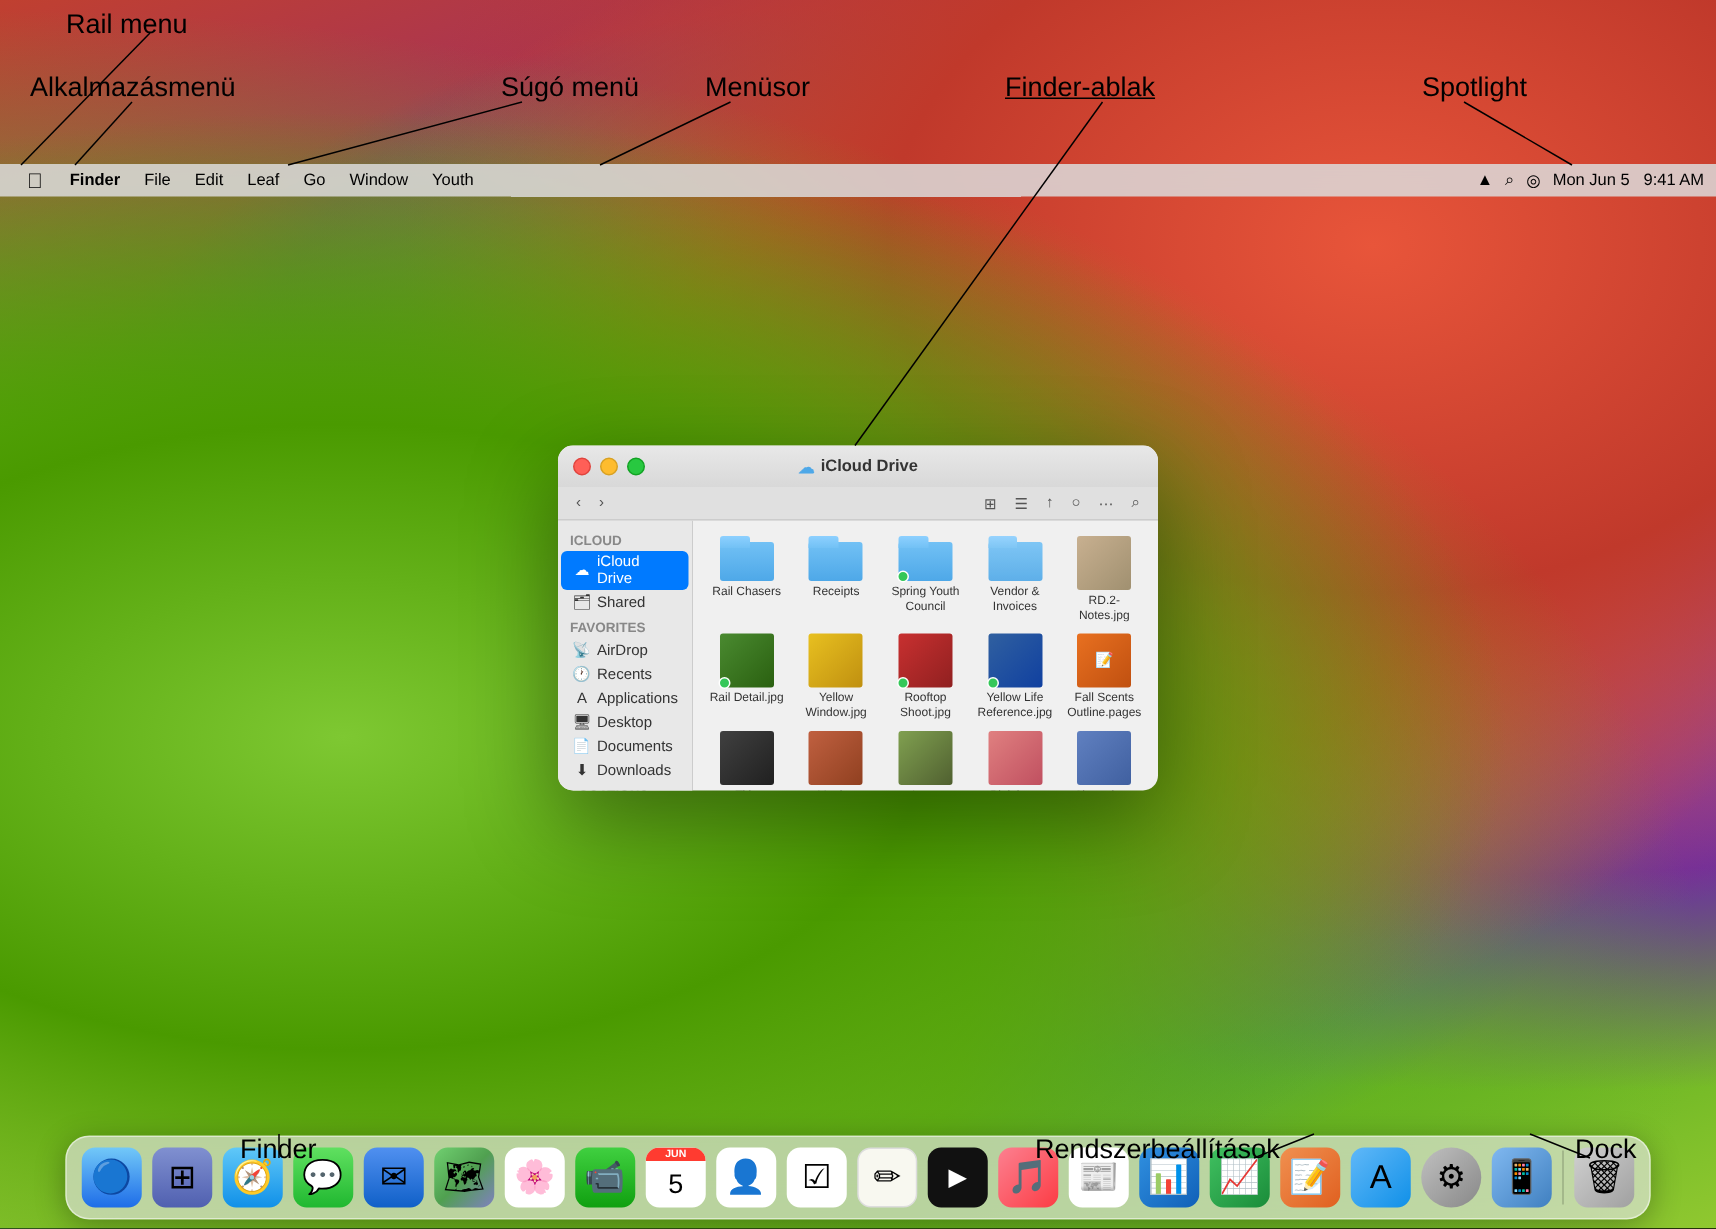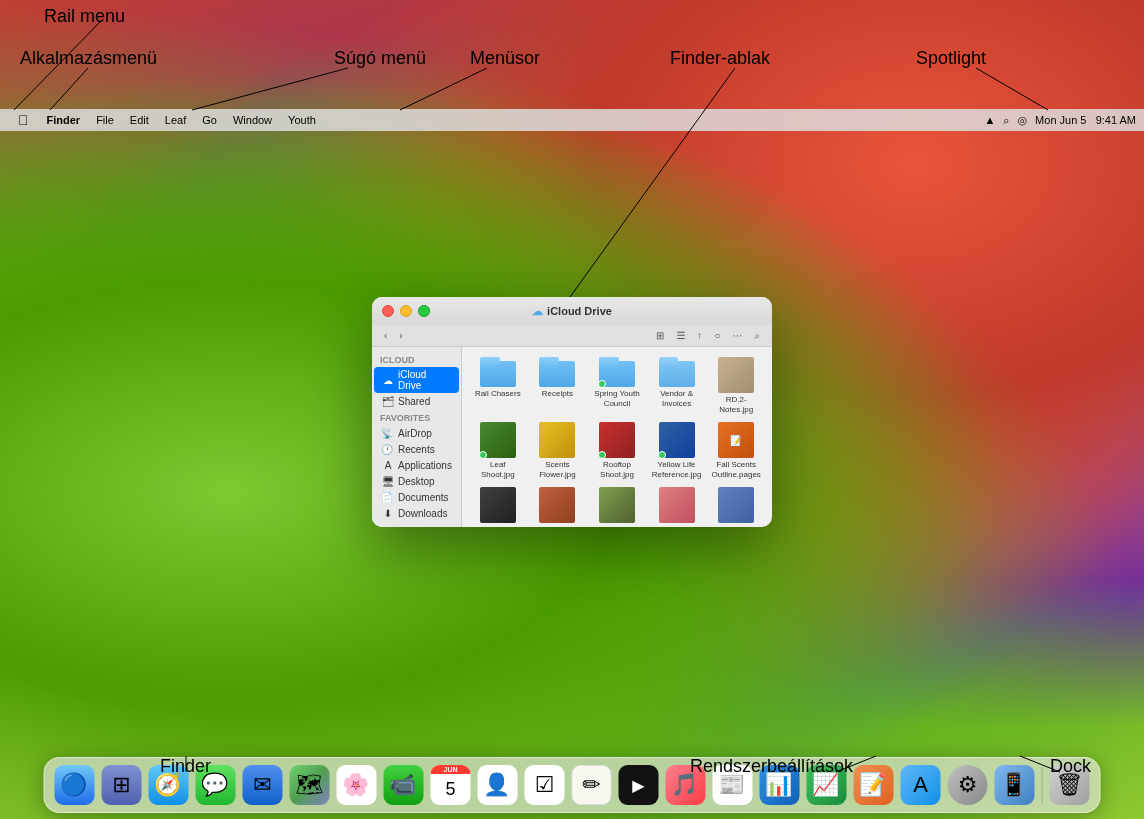--- a/index.html
+++ b/index.html
@@ -382,22 +382,22 @@
 
   <line x1="836" y1="772" x2="876" y2="756" stroke="#000" stroke-width="1"></line>
 
   <line x1="1060" y1="772" x2="1020" y2="756" stroke="#000" stroke-width="1"></line>
 </svg>
 
 <div class="annotation" style="top: 6px; left: 44px;">Rail menu</div>
 <div class="annotation" style="top: 48px; left: 20px;">Alkalmazásmenü</div>
 <div class="annotation" style="top: 48px; left: 290px; margin-left: 44px;">Súgó menü</div>
 <div class="annotation" style="top: 48px; left: 470px;">Menüsor</div>
-<div class="annotation" style="top: 48px; left: 670px;">Finder-ablak</div>
-<div class="annotation" style="top: 48px; left: 916px;">Spotlight</div>
+<div class="annotation" style="top: 48px; left: 670px; text-decoration: underline;">Finder-ablak</div>
+<div class="annotation" style="top: 48px; left: 948px;">Spotlight</div>
 
 <div id="menubar">
   <div class="menu-item apple"></div>
   <div class="menu-item" style="font-weight:600;">Finder</div>
   <div class="menu-item">File</div>
   <div class="menu-item">Edit</div>
   <div class="menu-item">Leaf</div>
   <div class="menu-item">Go</div>
   <div class="menu-item">Window</div>
   <div class="menu-item">Youth</div>
@@ -501,25 +501,25 @@
       <div class="file-item">
         <div class="img-placeholder" style="background: linear-gradient(135deg,#c8b090,#a09070);"></div>
         <div class="file-name">RD.2-Notes.jpg</div>
       </div>
 
       <div class="file-item">
         <div style="position:relative;">
           <div class="img-placeholder" style="background: linear-gradient(135deg,#4a8a30,#2a6010);"></div>
           <div class="status-dot"></div>
         </div>
-        <div class="file-name">Leaf Shoot.jpg</div>
+        <div class="file-name">Rail Detail.jpg</div>
       </div>
       <div class="file-item">
         <div class="img-placeholder" style="background: linear-gradient(135deg,#e8c020,#c09010);"></div>
-        <div class="file-name">Scents Flower.jpg</div>
+        <div class="file-name">Yellow Window.jpg</div>
       </div>
       <div class="file-item">
         <div style="position:relative;">
           <div class="img-placeholder" style="background: linear-gradient(135deg,#c83030,#902020);"></div>
           <div class="status-dot"></div>
         </div>
         <div class="file-name">Rooftop Shoot.jpg</div>
       </div>
       <div class="file-item">
         <div style="position:relative;">

